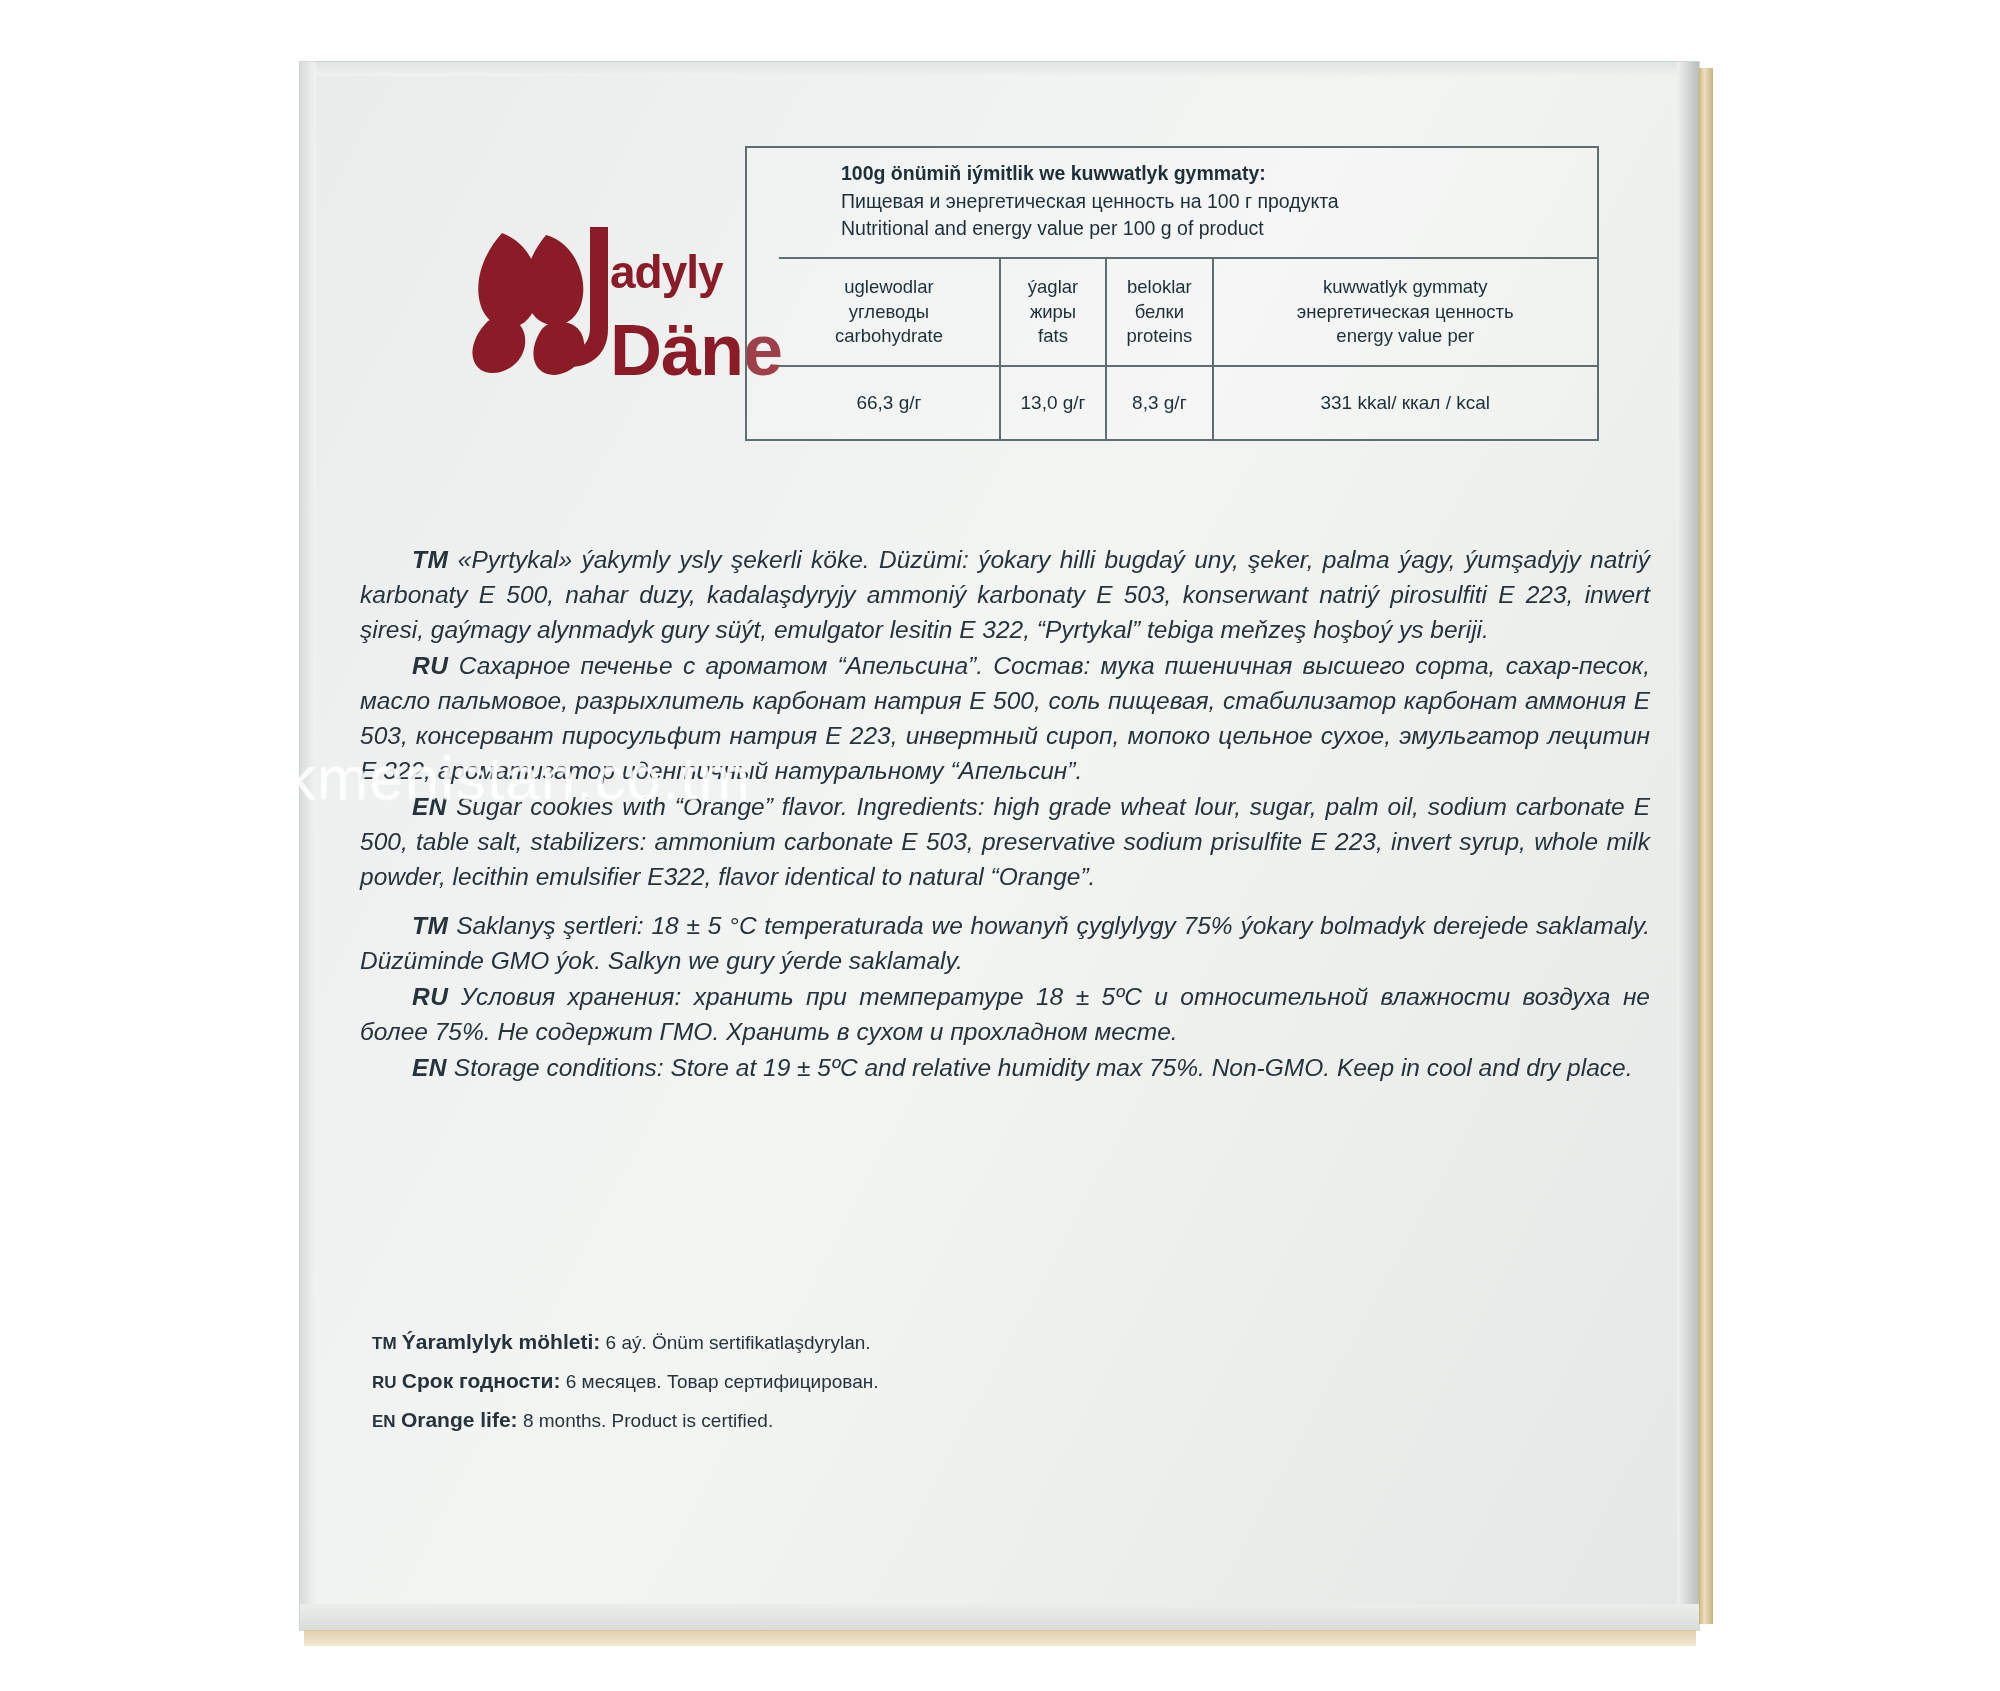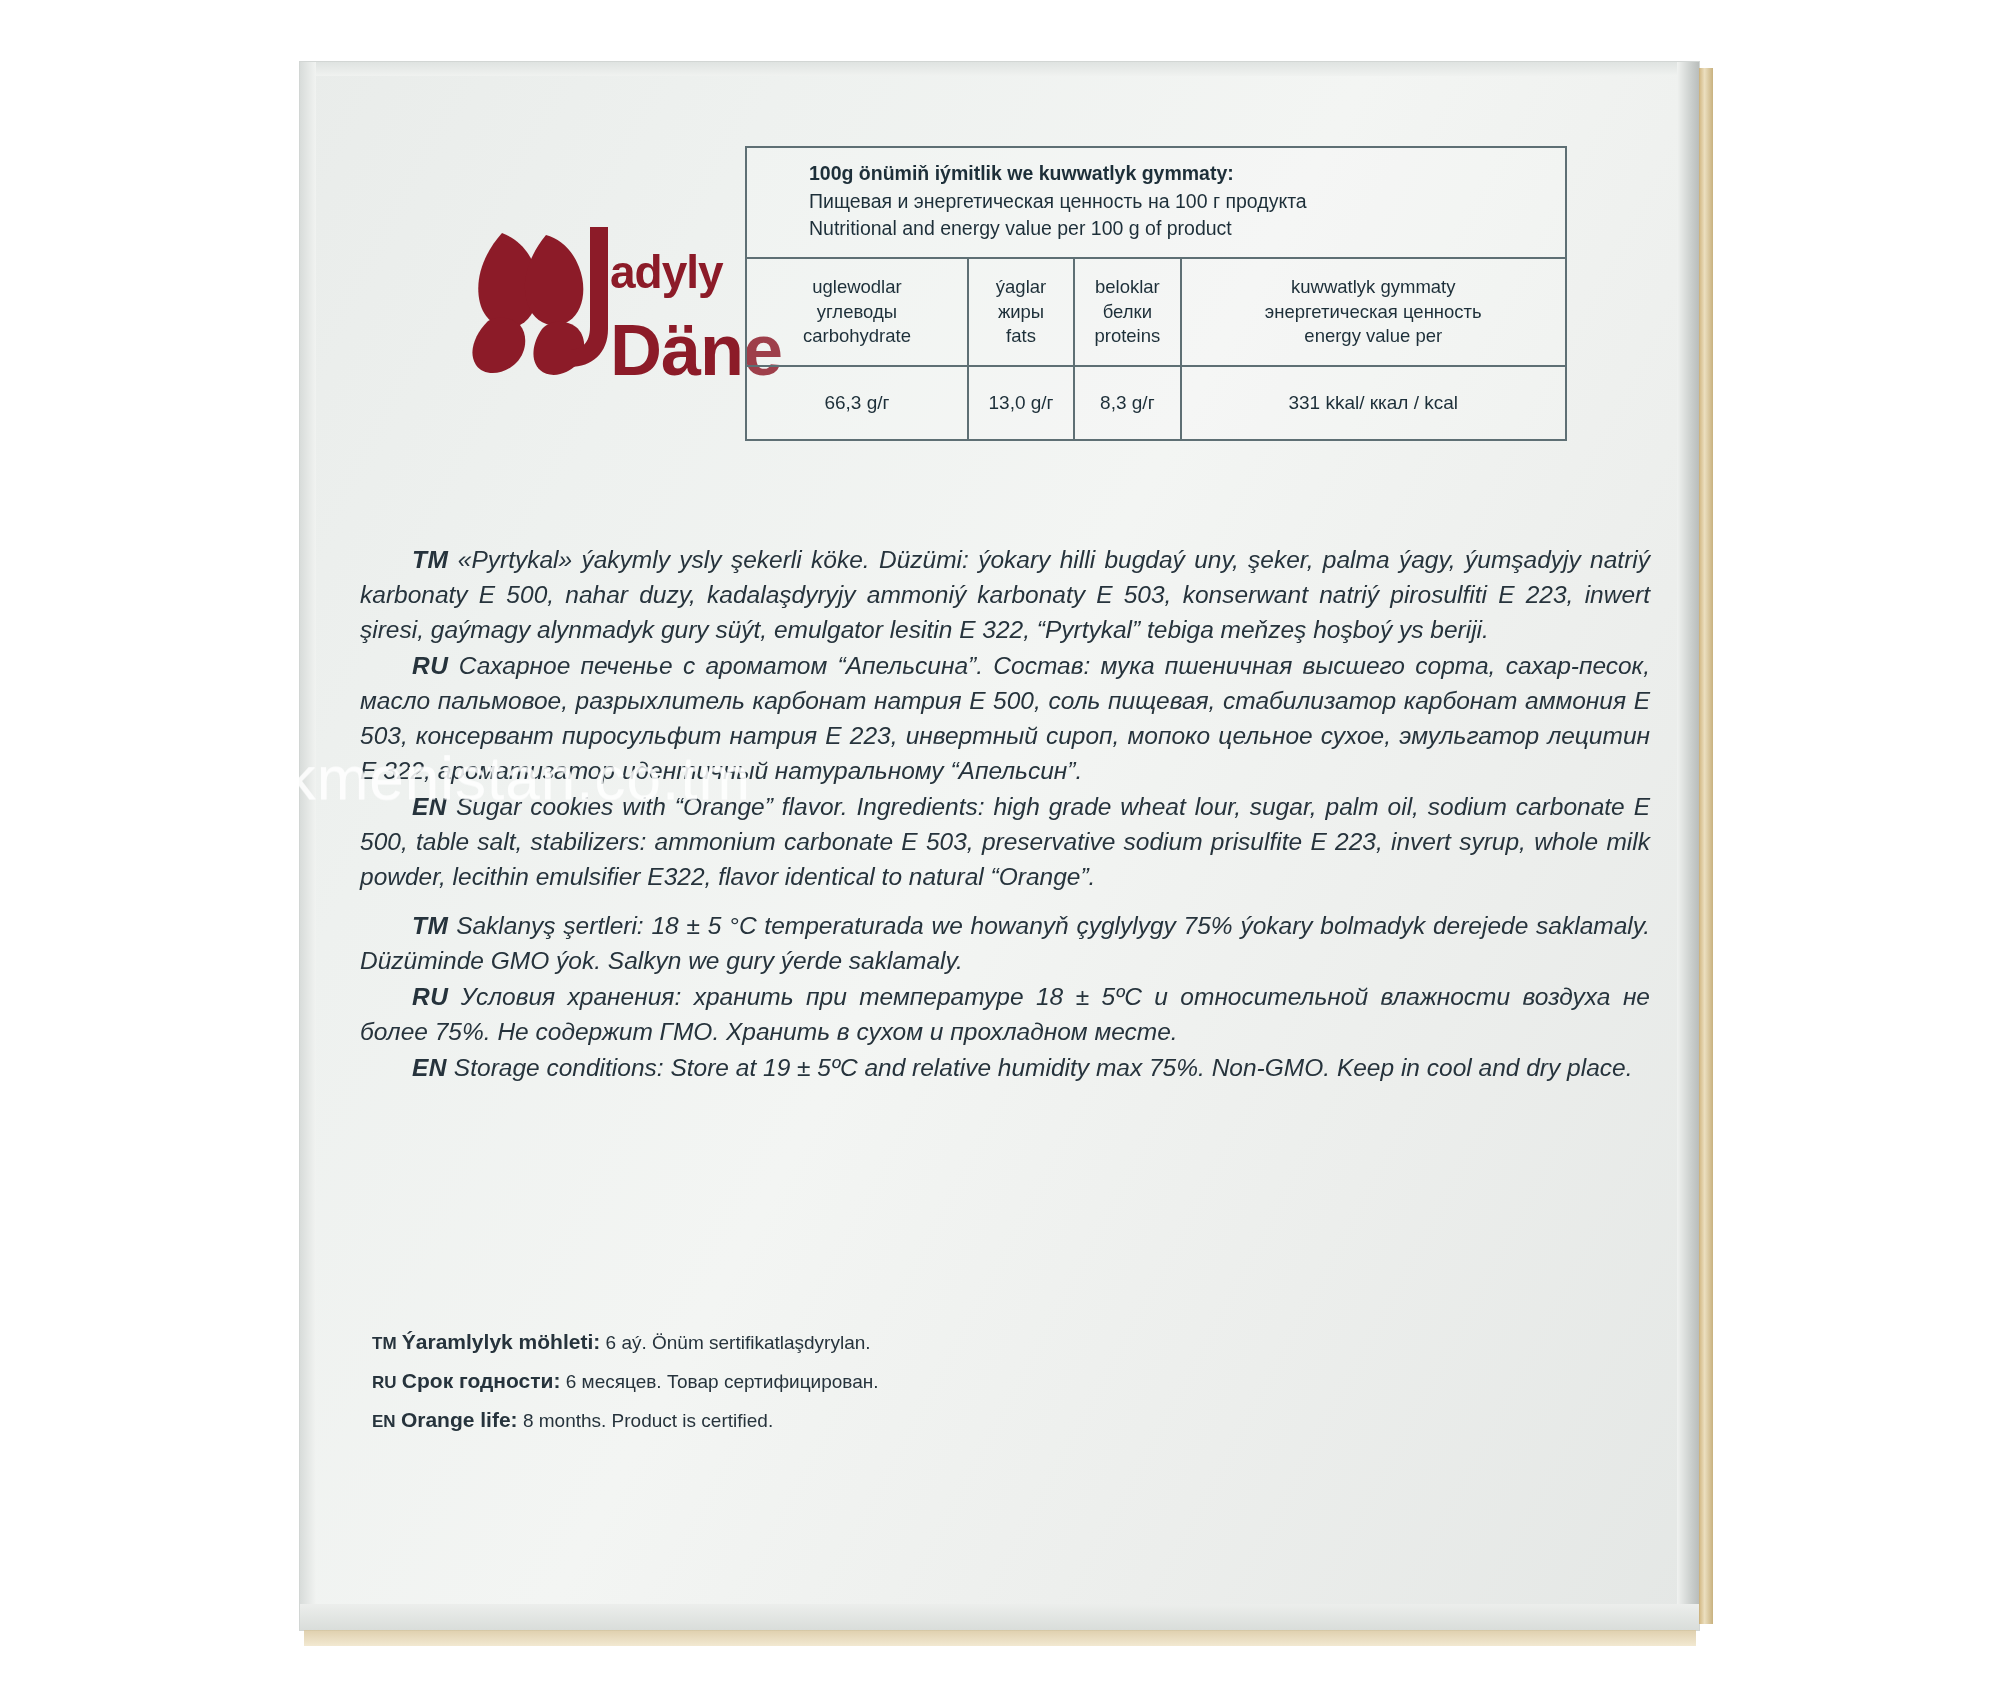--- a/index.html
+++ b/index.html
@@ -81,20 +81,21 @@
 
   
   #nutrition {
     position: absolute;
     left: 445px;
     top: 84px;
     width: 818px;
     border: 2px solid #5e6f74;
     background: rgba(255,255,255,0.16);
     color: #1d2f39;
+    padding-left: 32px;
   }
   #nutrition .nt-head {
     padding: 12px 18px 14px 62px;
     border-bottom: 2px solid #5e6f74;
     font-size: 19.5px;
     line-height: 1.42;
   }
   #nutrition .nt-head .bold { font-weight: 700; }
   #nutrition table {
     width: 100%;

